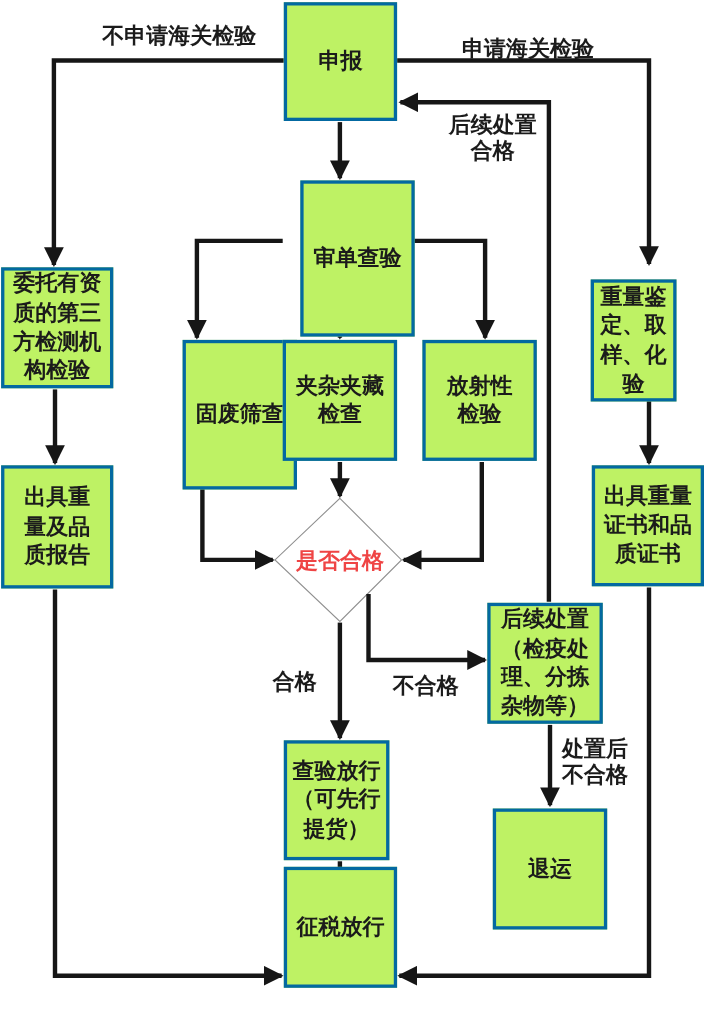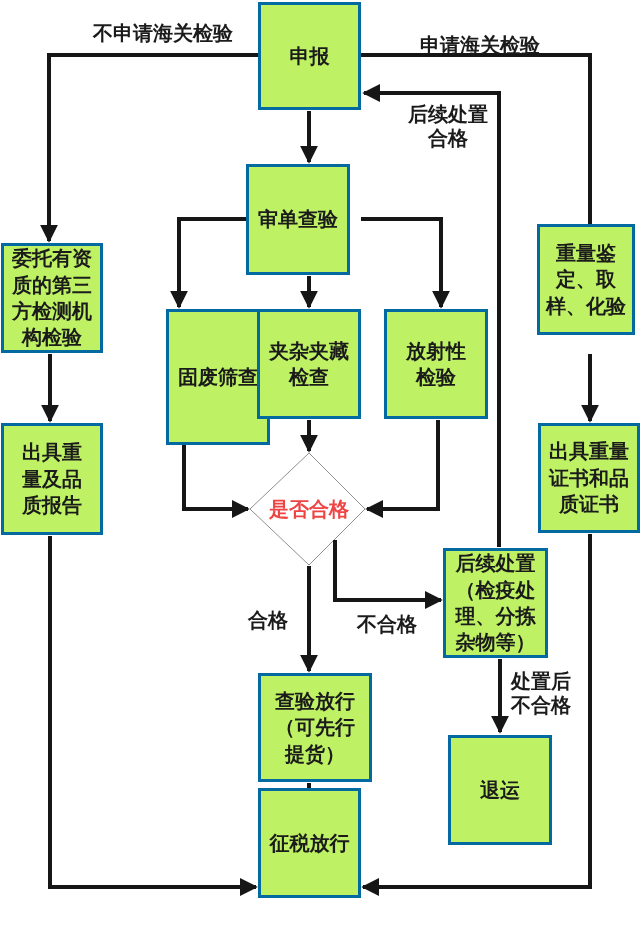--- a/index.html
+++ b/index.html
@@ -17,30 +17,30 @@
   }
   .elabel{
     position:absolute;text-align:center;white-space:pre-line;
     font-size:20px;font-weight:600;color:#1b1b1b;line-height:1.18;z-index:3;
   }
   .decision-text{
     position:absolute;text-align:center;font-size:20px;font-weight:600;color:#ef4444;z-index:2;
   }
   
   #n-declare{left:258px;top:2px;width:103px;height:108px;}
-  #n-doc-review{left:246px;top:164px;width:104px;height:111px;}
+  #n-doc-review{left:273px;top:164px;width:104px;height:142px;}
   #n-entrust{left:1px;top:243px;width:102px;height:110px;}
-  #n-weighing{left:537px;top:224px;width:98px;height:111px;text-align:center;}
+  #n-weighing{left:537px;top:254px;width:78px;height:111px;text-align:center;}
   #n-solid-waste{left:129px;top:309px;width:104px;height:136px;margin-left:37px;}
   #n-interlayer{left:257px;top:309px;width:104px;height:110px;}
   #n-radioactive{left:384px;top:309px;width:104px;height:110px;}
   #n-report{left:1px;top:423px;width:102px;height:112px;}
   #n-certificate{left:538px;top:423px;width:102px;height:110px;}
   #n-disposal{left:443px;top:548px;width:105px;height:110px;}
-  #n-release{left:258px;top:673px;width:114px;height:109px;}
+  #n-release{left:258px;top:673px;width:96px;height:109px;}
   #n-return{left:448px;top:735px;width:104px;height:110px;}
   #n-tax{left:258px;top:788px;width:103px;height:110px;}
   #n-decision-text{left:251px;top:496px;width:116px;}
   
   #l-no-customs{left:78px;top:22px;width:170px;text-align:center;}
   #l-customs{left:395px;top:22px;width:170px;margin-top:12px;}
   #l-followup-qualified{left:398px;top:103px;width:100px;}
   #l-qualified{left:233px;top:609px;width:70px;}
   #l-not-qualified{left:352px;top:613px;width:70px;}
   #l-disposal-not-qualified{left:501px;top:670px;width:80px;}

